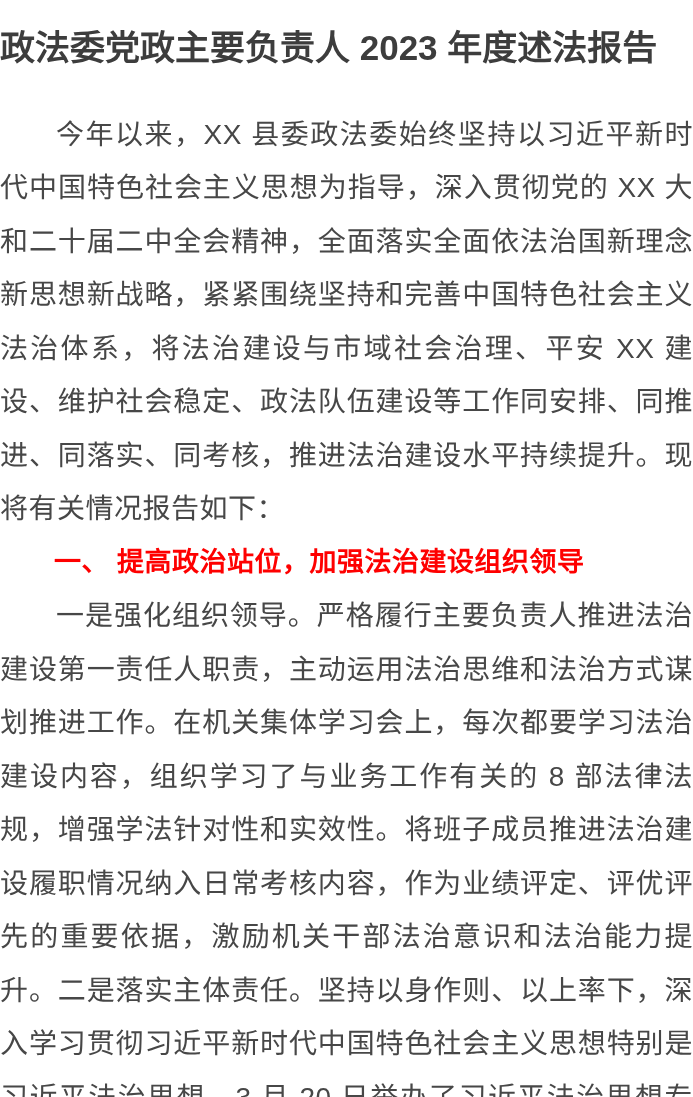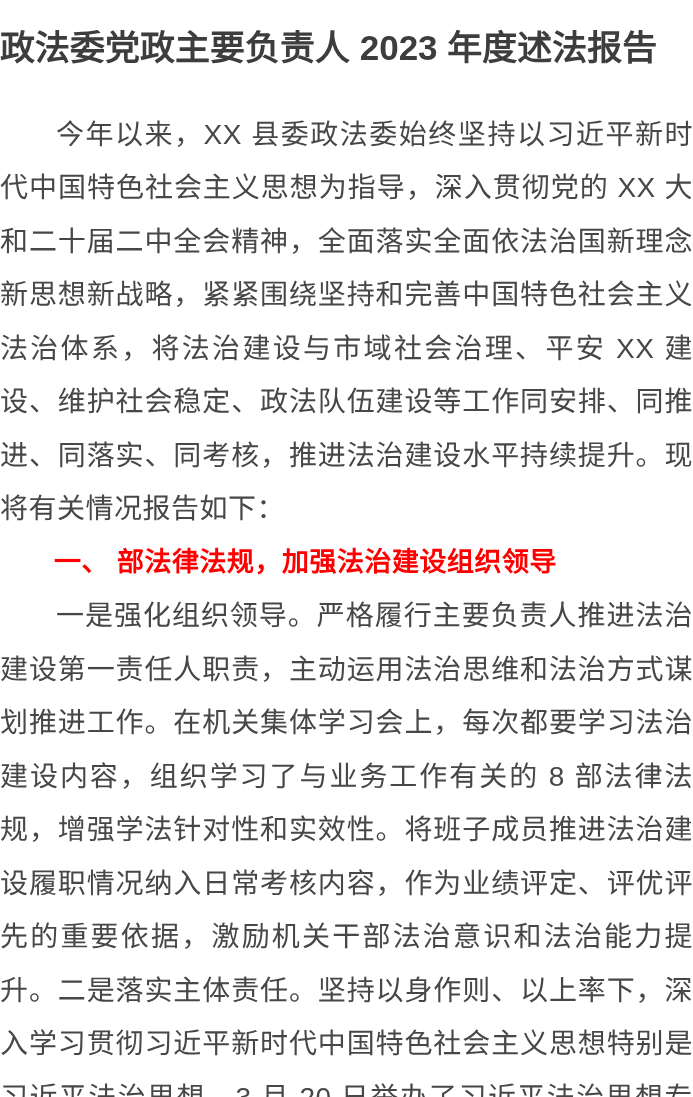--- a/index.html
+++ b/index.html
@@ -45,16 +45,16 @@
   }
 </style>
 </head>
 <body>
 
 <div class="page">
   <h1 class="doc-title">政法委党政主要负责人 2023 年度述法报告</h1>
 
   <p class="body-para">今年以来，XX 县委政法委始终坚持以习近平新时代中国特色社会主义思想为指导，深入贯彻党的 XX 大和二十届二中全会精神，全面落实全面依法治国新理念新思想新战略，紧紧围绕坚持和完善中国特色社会主义法治体系，将法治建设与市域社会治理、平安 XX 建设、维护社会稳定、政法队伍建设等工作同安排、同推进、同落实、同考核，推进法治建设水平持续提升。现将有关情况报告如下：</p>
 
-  <h2 class="section-heading">一、 部法律法规，加强法治建设组织领导</h2>
+  <h2 class="section-heading">一、 提高政治站位，加强法治建设组织领导</h2>
 
   <p class="body-para">一是强化组织领导。严格履行主要负责人推进法治建设第一责任人职责，主动运用法治思维和法治方式谋划推进工作。在机关集体学习会上，每次都要学习法治建设内容，组织学习了与业务工作有关的 8 部法律法规，增强学法针对性和实效性。将班子成员推进法治建设履职情况纳入日常考核内容，作为业绩评定、评优评先的重要依据，激励机关干部法治意识和法治能力提升。二是落实主体责任。坚持以身作则、以上率下，深入学习贯彻习近平新时代中国特色社会主义思想特别是习近平法治思想，3 月 20 日举办了习近平法治思想专题培训，邀请法学教授为全县政法干警讲授习近平法治思想；8 月 17 日开展政法系统法律知识培训，讲解民法典</p>
 </div>
 
 </body></html>

